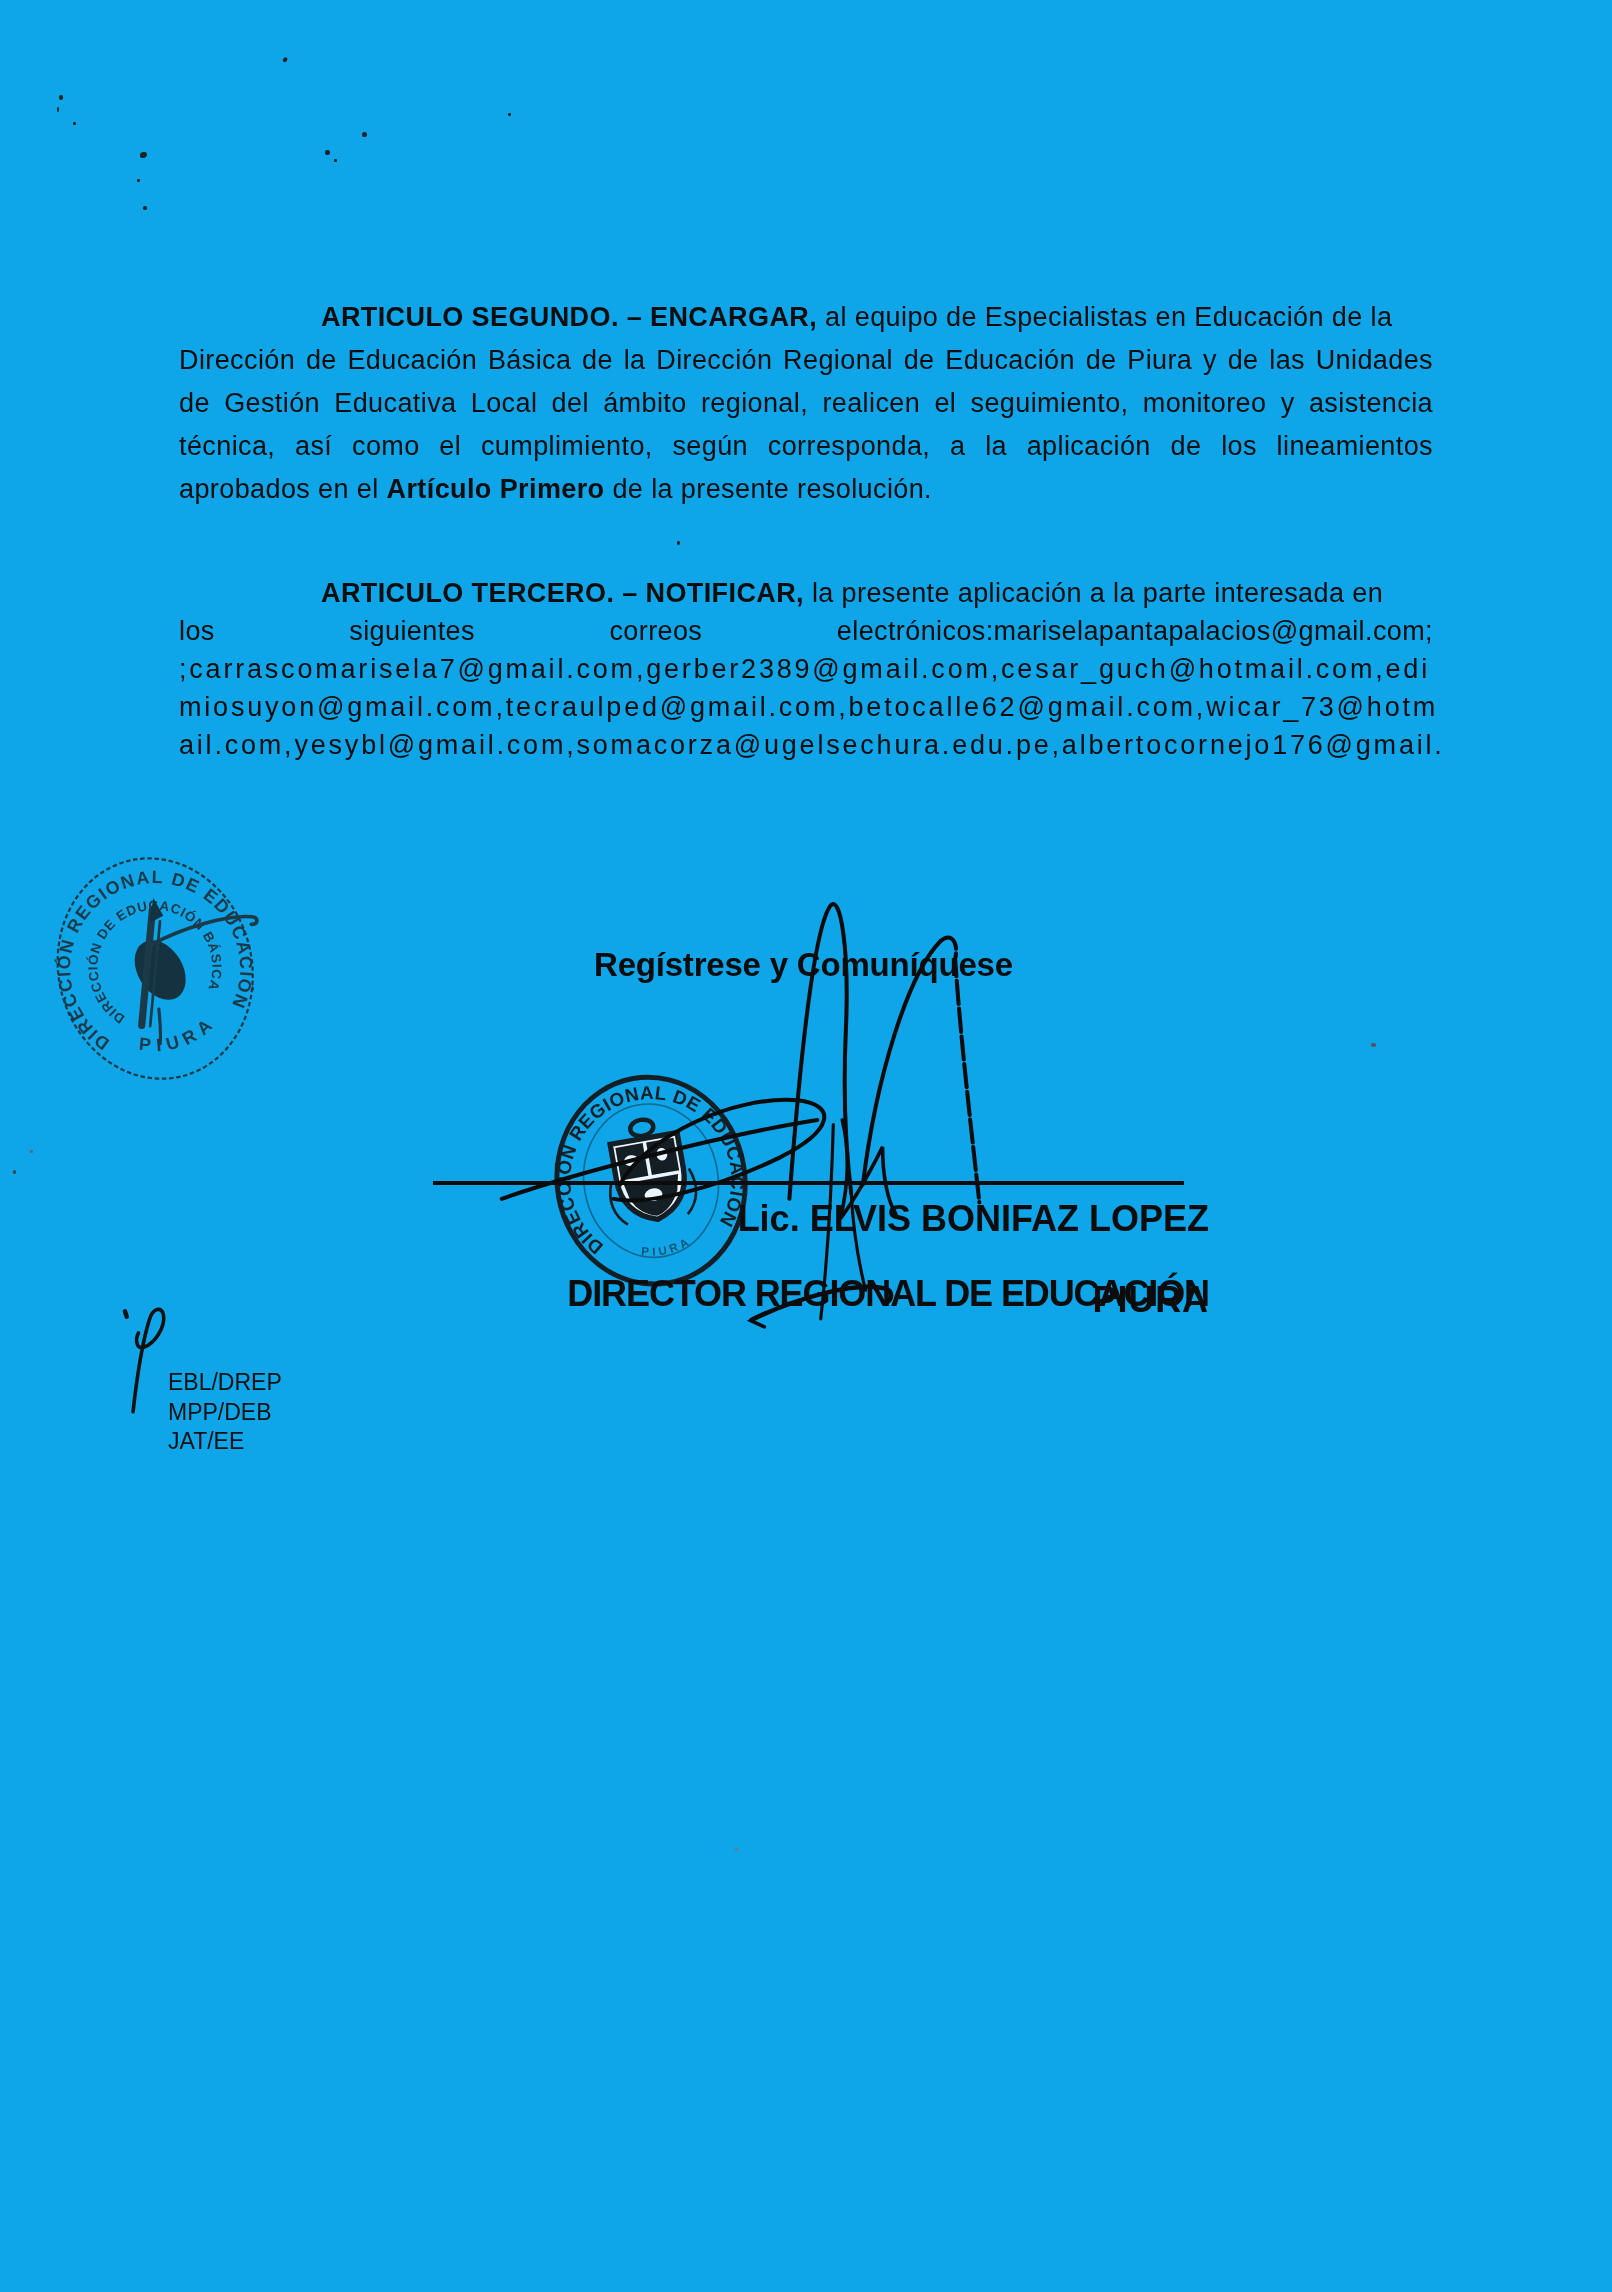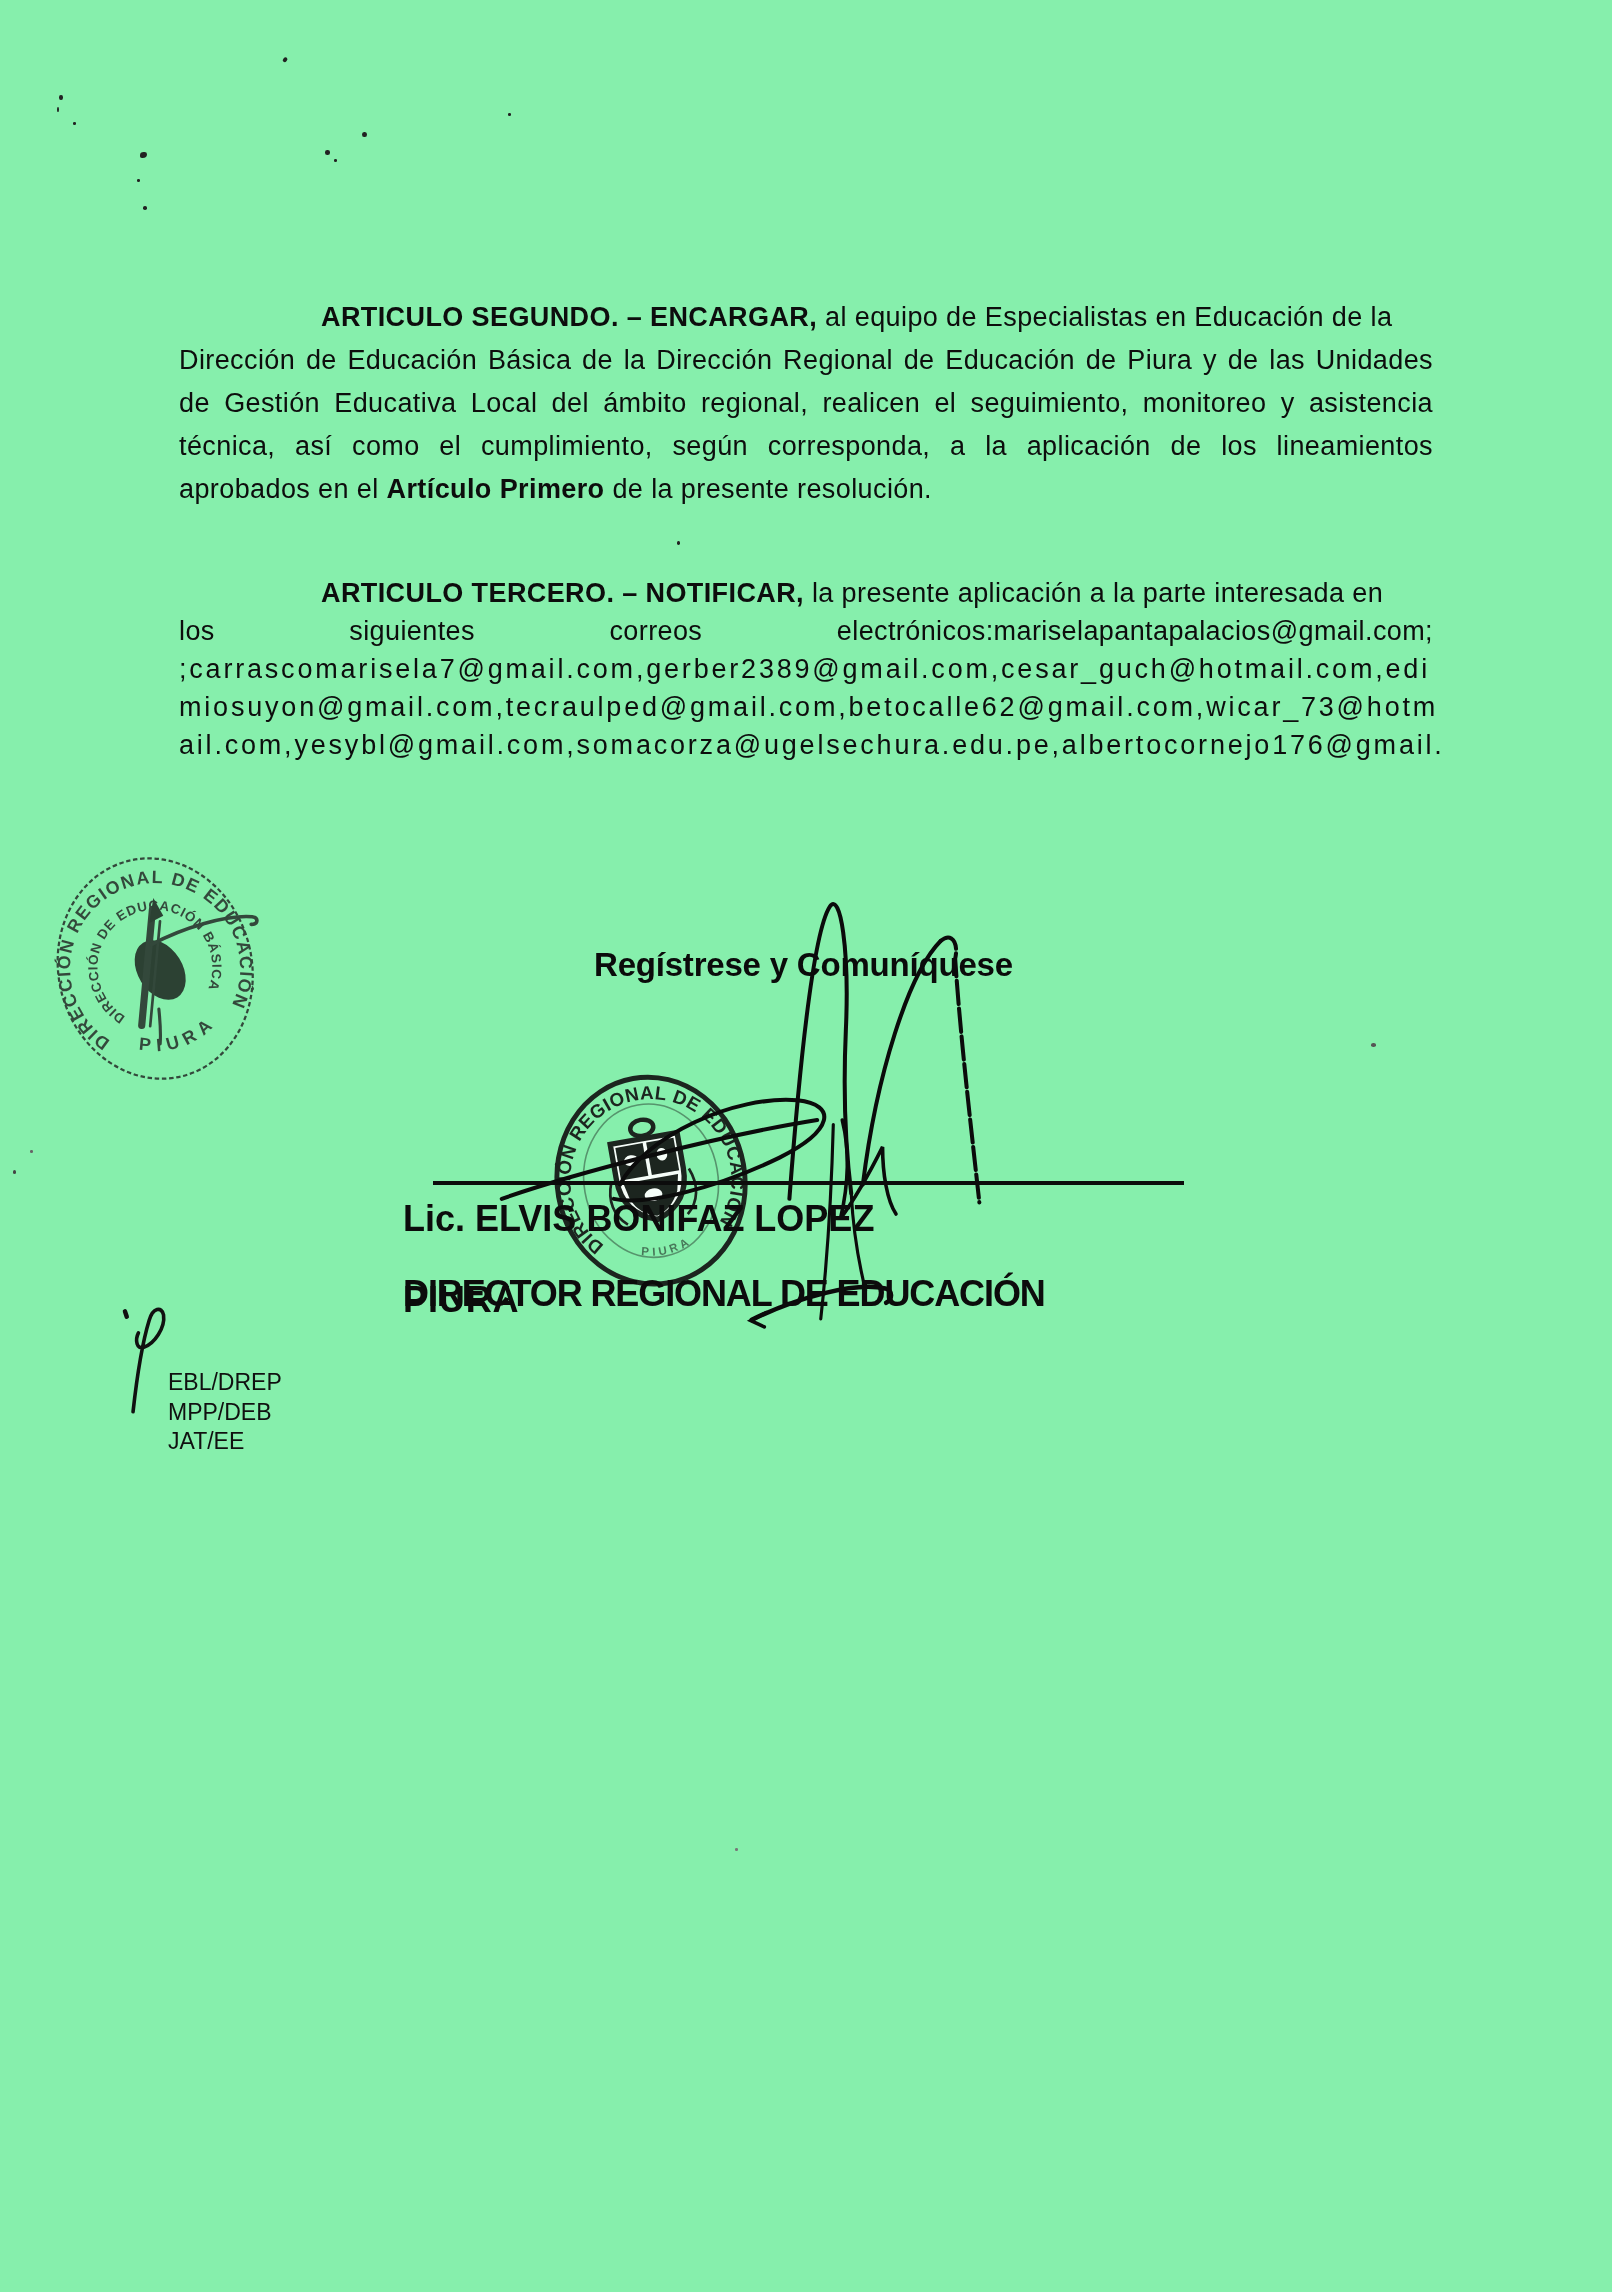--- a/index.html
+++ b/index.html
@@ -1,37 +1,37 @@
 <!DOCTYPE html>
 <html style="font-size:14.3px"><head>
 <meta charset="utf-8">
 <style>
   html,body{margin:0;padding:0;background:#e8e8e8;}
   .page{
-    position:relative;width:1612px;height:2293px;background:#86efac;
+    position:relative;width:1612px;height:2293px;background:#0ea5e9;
     font-family:"Liberation Sans",sans-serif;color:#0a0a0a;overflow:hidden;
   }
   
   .para{position:absolute;left:179px;width:1254px;}
   .para .line{width:100%;font-size:27px;letter-spacing:0.4px;color:#0d0d0d;}
   .p1 .line{height:43px;line-height:43px;}
   .p2 .line{height:38px;line-height:38px;}
   .line.just{text-align:justify;text-align-last:justify;}
   .line.first{white-space:nowrap;padding-left:142px;}
   .line.ls-wide{letter-spacing:2.8px;white-space:nowrap;}
   .line.ls-mid{letter-spacing:1.8px;white-space:nowrap;}
   .b{font-weight:bold;}
   
   .registrese{
     position:absolute;left:594px;top:946px;font-size:33px;font-weight:bold;
     letter-spacing:-0.2px;color:#0b0b0b;white-space:nowrap;text-align:center;
   }
   
   .sig-line{position:absolute;left:433px;top:1181px;width:751px;height:3.6px;background:#0c0c0c;}
-  .nameblock div{position:absolute;left:403px;width:806px;text-align:left;font-weight:bold;color:#0c0c0c;white-space:nowrap;}
+  .nameblock div{position:absolute;left:403px;width:806px;text-align:right;font-weight:bold;color:#0c0c0c;white-space:nowrap;}
   .nb-name{top:1198px;font-size:36px;}
   .nb-title{top:1273px;font-size:36px;letter-spacing:-1.1px;}
   .nb-place{top:1279px;font-size:36px;letter-spacing:0.9px;}
   
   .initials{position:absolute;left:168px;top:1368px;font-size:23px;line-height:29.6px;color:#101010;font-weight:500;}
   
   .speck{position:absolute;border-radius:50%;background:#222;}
   svg{position:absolute;overflow:visible;}
   svg text{font-family:"Liberation Sans",sans-serif;}
 </style>

